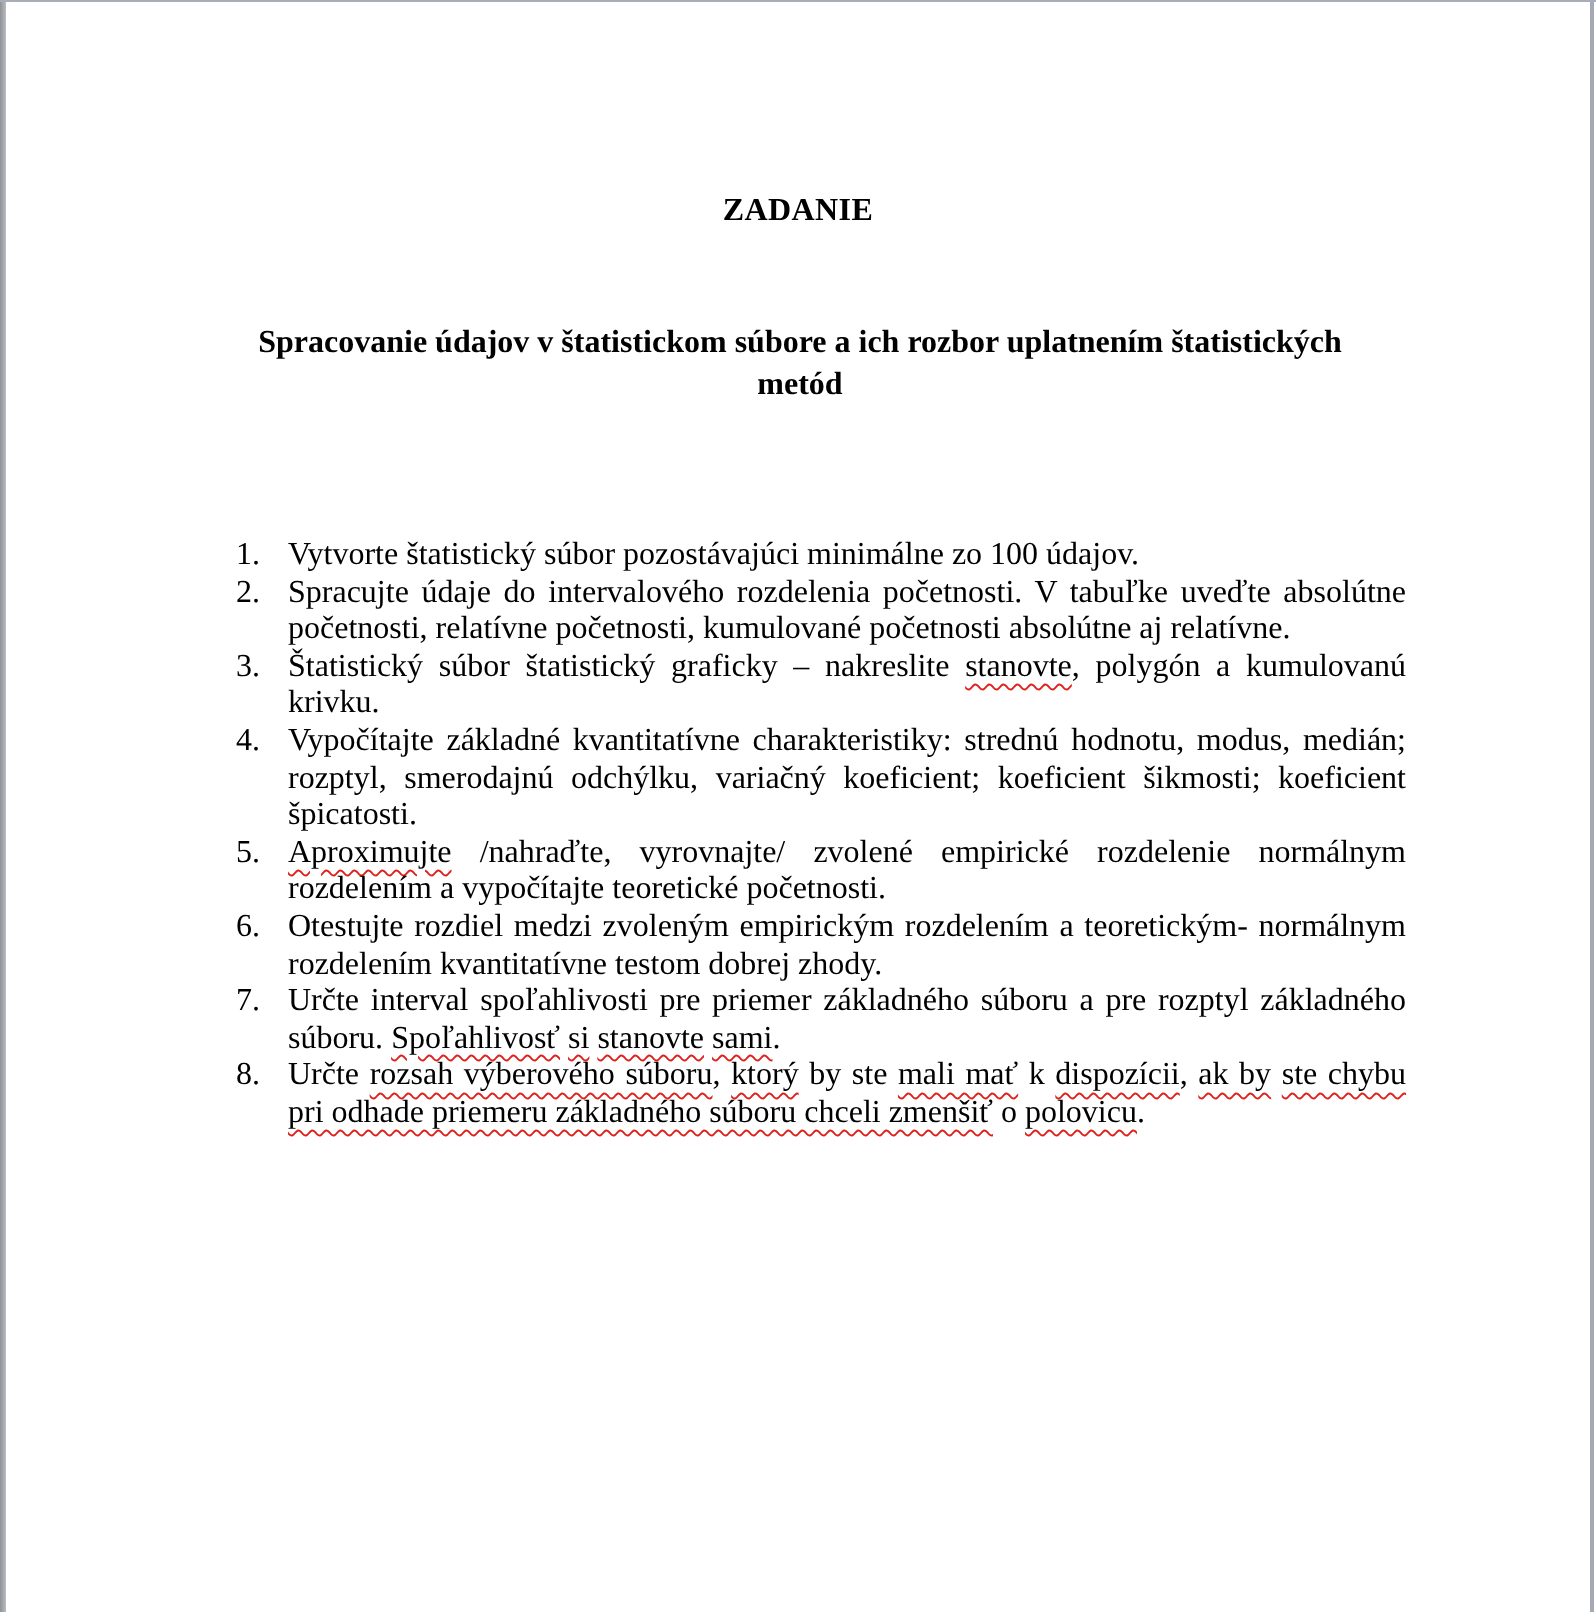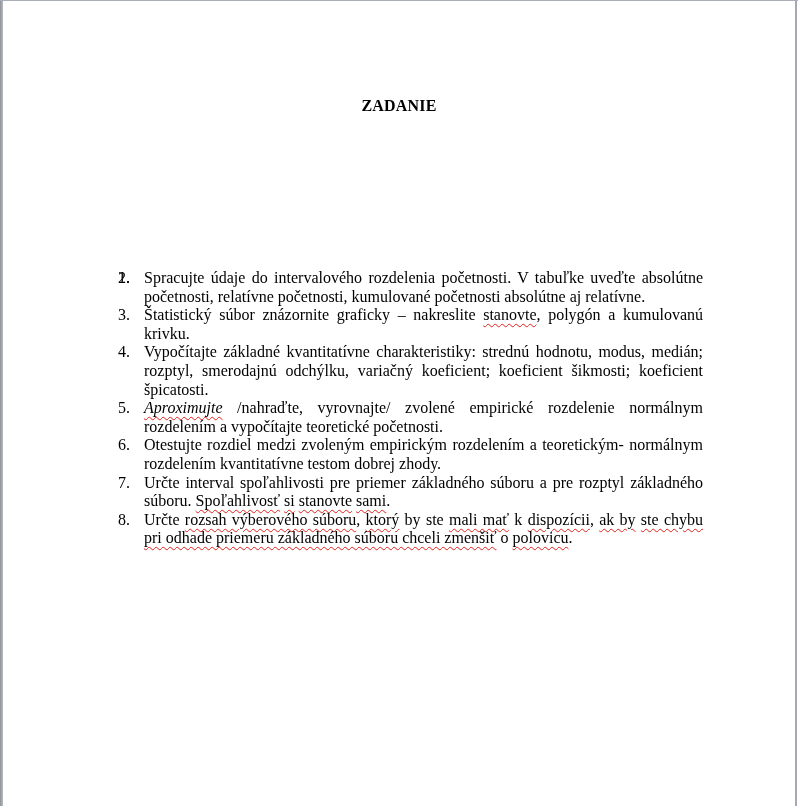--- a/index.html
+++ b/index.html
@@ -50,24 +50,25 @@
   }
 </style>
 </head>
 <body>
 
 <div class="page">
   <div class="edge-left"></div>
   <div class="edge-right"></div>
 
   <div class="title">ZADANIE</div>
+  <div class="subtitle">Spracovanie údajov v štatistickom súbore a ich rozbor uplatnením štatistických metód</div>
 
   <ol class="tasks">
-      <li><span class="num">1.</span></li>
+      <li><span class="num">1.</span><span>Vytvorte štatistický súbor pozostávajúci minimálne zo 100 údajov.</span></li>
       <li><span class="num">2.</span><span>Spracujte údaje do intervalového rozdelenia početnosti. V tabuľke uveďte absolútne početnosti, relatívne početnosti, kumulované početnosti absolútne aj relatívne.</span></li>
-      <li><span class="num">3.</span><span>Štatistický súbor znázornite graficky – nakreslite </span><span class="sp" style="text-decoration-color: rgb(224, 32, 27);">stanovte</span><span>, polygón a kumulovanú krivku.</span></li>
+      <li><span class="num">3.</span><span>Štatistický súbor štatistický graficky – nakreslite </span><span class="sp" style="text-decoration-color: rgb(224, 32, 27);">stanovte</span><span>, polygón a kumulovanú krivku.</span></li>
       <li><span class="num">4.</span><span>Vypočítajte základné kvantitatívne charakteristiky:  strednú hodnotu, modus, medián;  rozptyl, smerodajnú odchýlku, variačný koeficient; koeficient šikmosti; koeficient špicatosti.</span></li>
-      <li><span class="num">5.</span><span class="sp" style="text-decoration-color: rgb(224, 32, 27); font-style: italic;">Aproximujte</span><span>  /nahraďte, vyrovnajte/ zvolené empirické rozdelenie normálnym rozdelením a vypočítajte teoretické početnosti.</span></li>
+      <li><span class="num">5.</span><span class="sp" style="text-decoration-color: rgb(224, 32, 27);">Aproximujte</span><span>  /nahraďte, vyrovnajte/ zvolené empirické rozdelenie normálnym rozdelením a vypočítajte teoretické početnosti.</span></li>
       <li><span class="num">6.</span><span>Otestujte rozdiel medzi  zvoleným empirickým rozdelením a teoretickým- normálnym rozdelením kvantitatívne testom dobrej zhody.</span></li>
       <li><span class="num">7.</span><span>Určte interval spoľahlivosti pre priemer základného súboru a pre rozptyl základného súboru. </span><span class="sp" style="text-decoration-color: rgb(224, 32, 27);">Spoľahlivosť</span><span> </span><span class="sp" style="text-decoration-color: rgb(224, 32, 27);">si</span><span> </span><span class="sp" style="text-decoration-color: rgb(224, 32, 27);">stanovte</span><span> </span><span class="sp" style="text-decoration-color: rgb(224, 32, 27);">sami</span><span>.</span></li>
       <li><span class="num">8.</span><span>Určte </span><span class="sp" style="text-decoration-color: rgb(224, 32, 27);">rozsah výberového súboru</span><span>, </span><span class="sp" style="text-decoration-color: rgb(224, 32, 27);">ktorý</span><span> by ste </span><span class="sp" style="text-decoration-color: rgb(224, 32, 27);">mali mať</span><span> k </span><span class="sp" style="text-decoration-color: rgb(224, 32, 27);">dispozícii</span><span>, </span><span class="sp" style="text-decoration-color: rgb(224, 32, 27);">ak by</span><span> </span><span class="sp" style="text-decoration-color: rgb(224, 32, 27);">ste chybu pri odhade priemeru základného súboru chceli zmenšiť</span><span> o </span><span class="sp" style="text-decoration-color: rgb(224, 32, 27);">polovicu</span><span>.</span></li>
     </ol>
 </div>
 
 </body></html>

